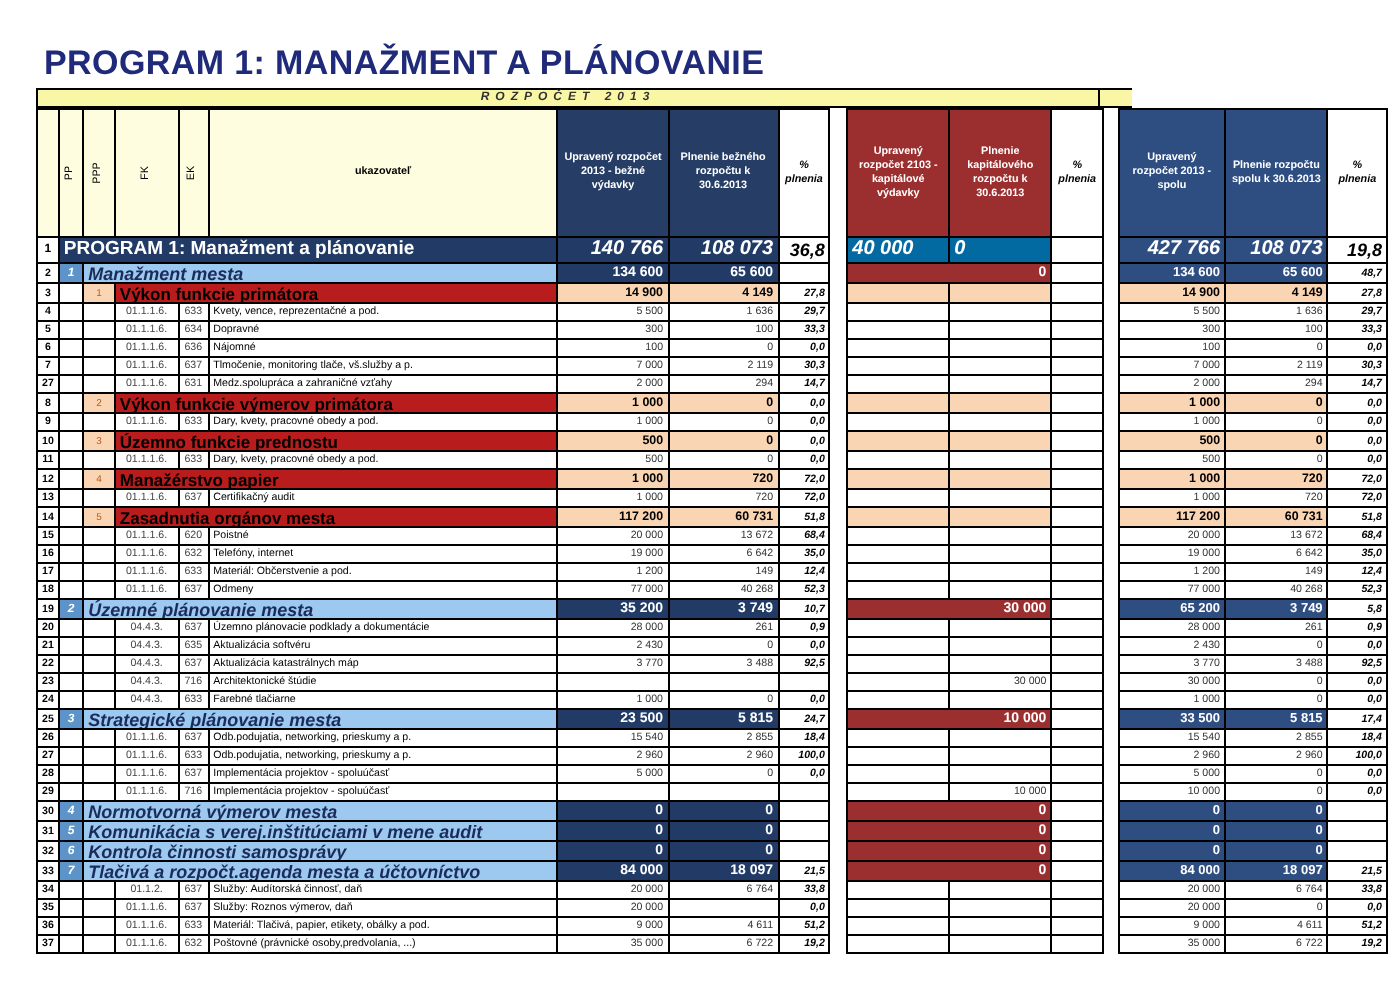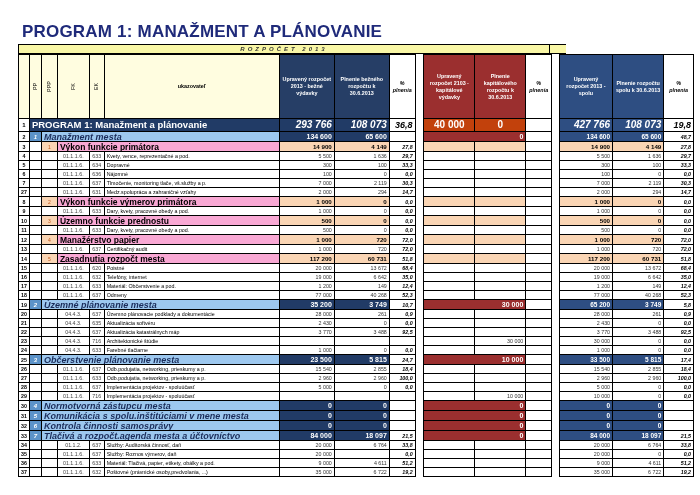--- a/index.html
+++ b/index.html
@@ -21,30 +21,30 @@
   .hdr .pct{background:#fff;color:#000;}
   td.gap{border-top:none!important;border-bottom:none!important;background:#fff;}
   td.pct{text-align:right;font-weight:bold;font-style:italic;font-size:5px;}
   td.rn{text-align:center;font-weight:bold;font-size:5.4px;}
   td.fk{text-align:center;color:#444;font-size:4.8px;}
   td.ek{text-align:center;color:#444;font-size:4.8px;}
   tr.prog td{height:13px;font-size:9px;}
   tr.prog td.lbl{background:#213b66;color:#fff;font-weight:bold;font-size:9.5px;}
   tr.prog td.rn{font-size:6px;}
   tr.prog td.v{background:#213b66;color:#fff;font-style:italic;font-weight:bold;text-align:right;font-size:10px;}
-  tr.prog td.vr{background:#c2410c;color:#fff;font-weight:bold;text-align:center;font-size:10px;}
+  tr.prog td.vr{background:#0369a1;color:#fff;font-style:italic;font-weight:bold;text-align:left;font-size:10px;}
   tr.prog td.vb{background:#2e4e82;color:#fff;font-style:italic;font-weight:bold;text-align:right;font-size:10px;}
   tr.sec td{height:10px;}
   tr.sec td.lbl,tr.sec td.sn{background:#9dc8ef;font-style:italic;font-weight:bold;font-size:9px;color:#1a2c5a;}
   tr.sec td.sn{font-size:6px;text-align:center;color:#fff;background:#5c93c9;}
   tr.sec td.v{background:#213b66;color:#fff;font-weight:bold;text-align:right;font-size:7px;}
   tr.sec td.vr{background:#9b2f2f;color:#fff;font-weight:bold;text-align:right;font-size:7px;}
   tr.sec td.vb{background:#2e4e82;color:#fff;font-weight:bold;text-align:right;font-size:6.5px;}
   tr.sub td{height:10px;}
-  tr.sub td.lbl{background:#f9a8d4;font-weight:bold;font-size:8.5px;}
+  tr.sub td.lbl{background:#b91c1c;font-weight:bold;font-size:8.5px;}
   tr.sub td.sn{background:#fad5b4;font-size:5px;text-align:center;color:#c45a1a;}
   tr.sub td.v{background:#fad5b4;font-weight:bold;text-align:right;font-size:6.2px;}
   tr.sub td.e{background:#fad5b4;}
   tr.item td.v{color:#333;text-align:right;}
 </style>
 </head>
 <body>
 
 <div class="title">PROGRAM 1:  MANAŽMENT A PLÁNOVANIE</div>
 
@@ -88,21 +88,21 @@
         <td class="red">Plnenie kapitálového rozpočtu k 30.6.2013</td>
         <td class="pct">% plnenia</td>
         <td class="gap"></td>
         <td class="blue">Upravený rozpočet 2013 - spolu</td>
         <td class="blue2">Plnenie rozpočtu spolu k 30.6.2013</td>
         <td class="pct">% plnenia</td>
       </tr>
     <tr class="prog">
           <td class="rn">1</td>
           <td class="lbl" colspan="5">PROGRAM 1: Manažment a plánovanie</td>
-          <td class="v">293 766</td>
+          <td class="v">140 766</td>
           <td class="v">108 073</td>
           <td class="pct">36,8</td>
           <td class="gap"></td>
           <td class="vr">40 000</td>
           <td class="vr">0</td>
           <td class="pct"></td>
           <td class="gap"></td>
           <td class="vb">427 766</td>
           <td class="vb">108 073</td>
           <td class="pct">19,8</td>
@@ -339,21 +339,21 @@
           <td class="pct"></td>
           <td class="gap"></td>
           <td class="v">1 000</td>
           <td class="v">720</td>
           <td class="pct">72,0</td>
         </tr>
         <tr class="sub">
           <td class="rn">14</td>
           <td></td>
           <td class="sn">5</td>
-          <td class="lbl" colspan="3">Zasadnutia rozpočt mesta</td>
+          <td class="lbl" colspan="3">Zasadnutia orgánov mesta</td>
           <td class="v">117 200</td>
           <td class="v">60 731</td>
           <td class="pct">51,8</td>
           <td class="gap"></td>
           <td class="e"></td>
           <td class="e"></td>
           <td class="pct"></td>
           <td class="gap"></td>
           <td class="v">117 200</td>
           <td class="v">60 731</td>
@@ -541,21 +541,21 @@
           <td class="v"></td>
           <td class="pct"></td>
           <td class="gap"></td>
           <td class="v">1 000</td>
           <td class="v">0</td>
           <td class="pct">0,0</td>
         </tr>
         <tr class="sec">
           <td class="rn">25</td>
           <td class="sn">3</td>
-          <td class="lbl" colspan="4">Občerstvenie plánovanie mesta</td>
+          <td class="lbl" colspan="4">Strategické plánovanie mesta</td>
           <td class="v">23 500</td>
           <td class="v">5 815</td>
           <td class="pct">24,7</td>
           <td class="gap"></td>
           <td class="vr" colspan="2" style="text-align: right;">10 000</td>
           <td class="pct"></td>
           <td class="gap"></td>
           <td class="vb">33 500</td>
           <td class="vb">5 815</td>
           <td class="pct">17,4</td>
@@ -632,36 +632,36 @@
           <td class="v">10 000</td>
           <td class="pct"></td>
           <td class="gap"></td>
           <td class="v">10 000</td>
           <td class="v">0</td>
           <td class="pct">0,0</td>
         </tr>
         <tr class="sec">
           <td class="rn">30</td>
           <td class="sn">4</td>
-          <td class="lbl" colspan="4">Normotvorná zástupcu mesta</td>
+          <td class="lbl" colspan="4">Normotvorná výmerov mesta</td>
           <td class="v">0</td>
           <td class="v">0</td>
           <td class="pct"></td>
           <td class="gap"></td>
           <td class="vr" colspan="2" style="text-align: right;">0</td>
           <td class="pct"></td>
           <td class="gap"></td>
           <td class="vb">0</td>
           <td class="vb">0</td>
           <td class="pct"></td>
         </tr>
         <tr class="sec">
           <td class="rn">31</td>
           <td class="sn">5</td>
-          <td class="lbl" colspan="4">Komunikácia s spolu.inštitúciami v mene mesta</td>
+          <td class="lbl" colspan="4">Komunikácia s verej.inštitúciami v mene audit</td>
           <td class="v">0</td>
           <td class="v">0</td>
           <td class="pct"></td>
           <td class="gap"></td>
           <td class="vr" colspan="2" style="text-align: right;">0</td>
           <td class="pct"></td>
           <td class="gap"></td>
           <td class="vb">0</td>
           <td class="vb">0</td>
           <td class="pct"></td>

